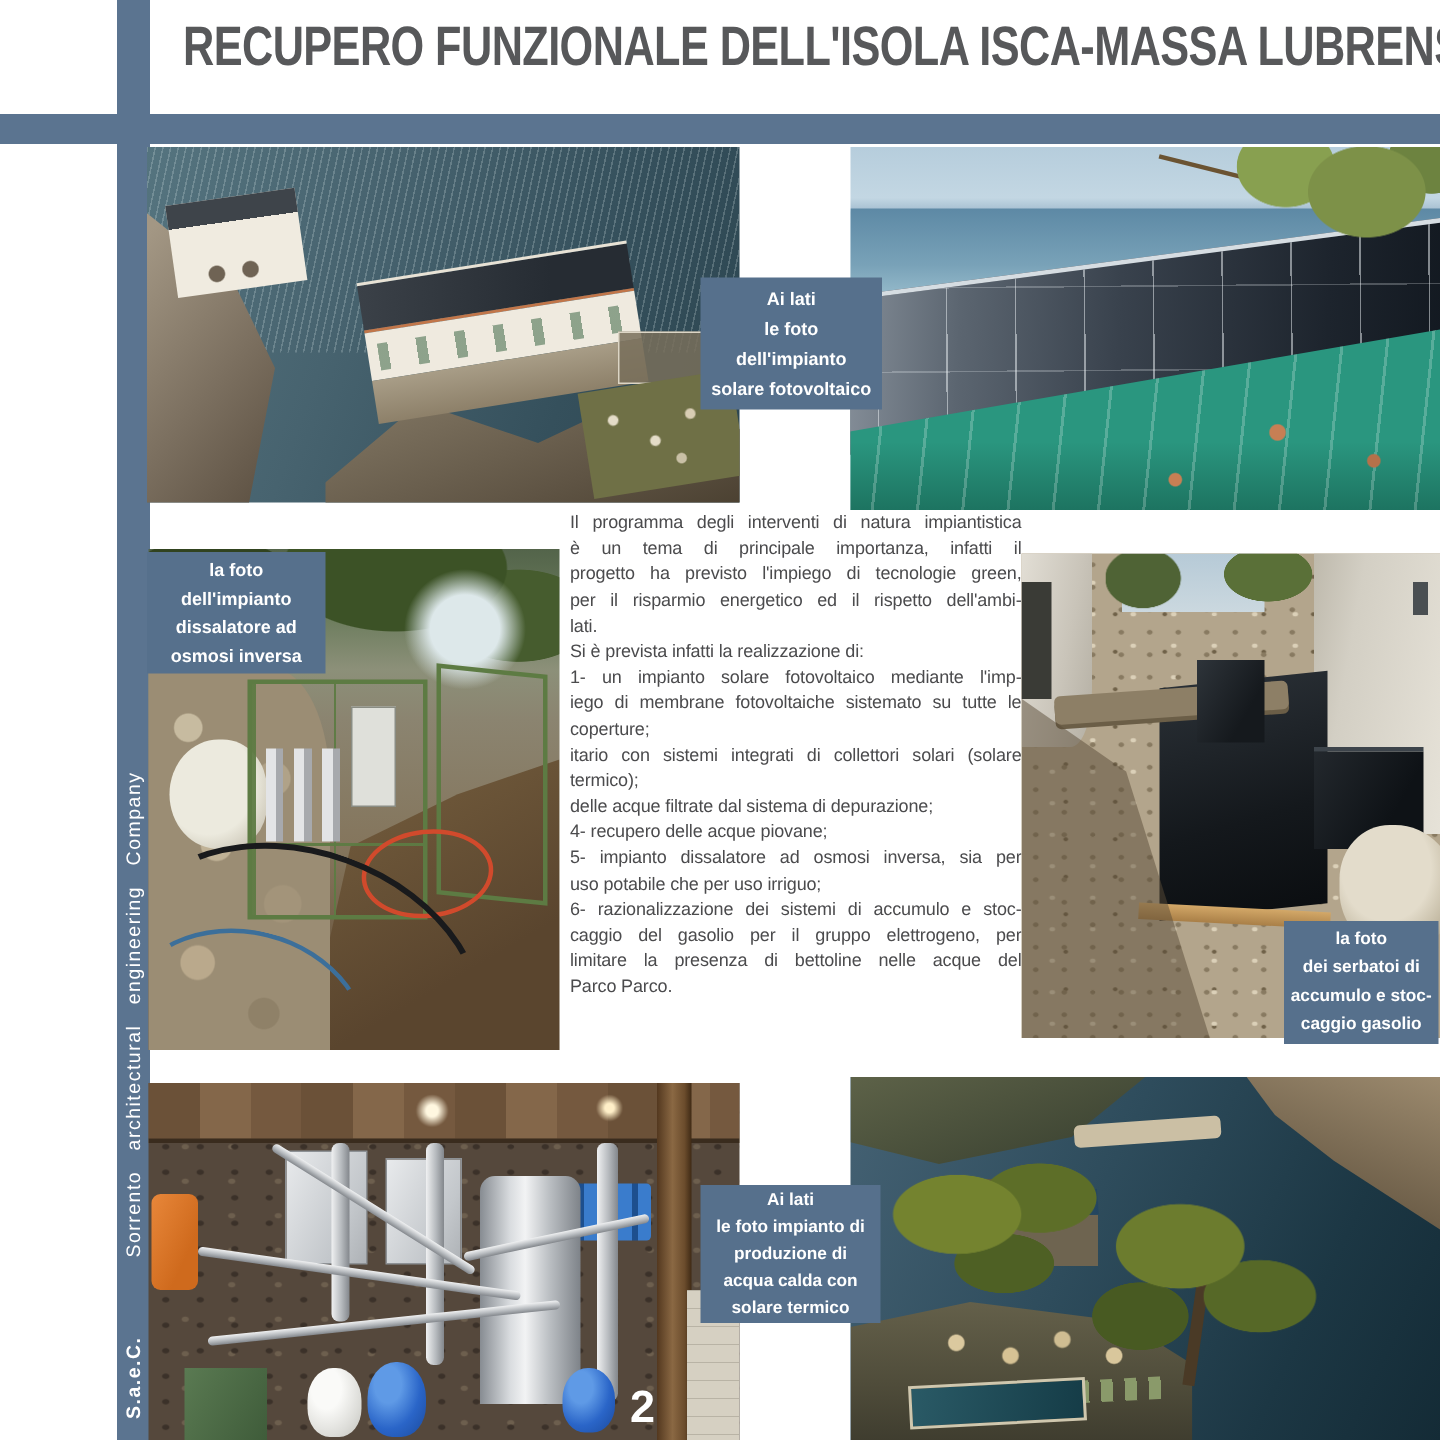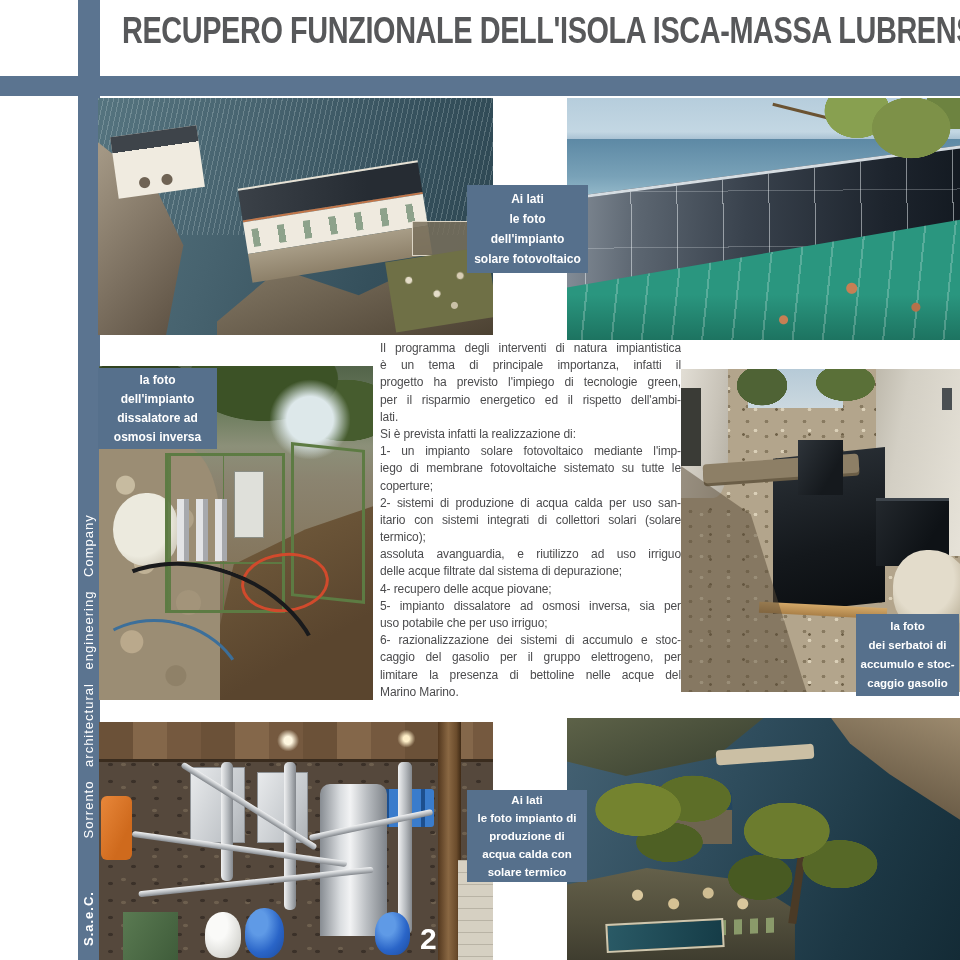--- a/index.html
+++ b/index.html
@@ -365,29 +365,27 @@
   <div class="body-text">
       <div class="jl">Il programma degli interventi  di natura impiantistica</div>
       <div class="jl">è un tema di principale importanza, infatti il</div>
       <div class="jl">progetto ha previsto l'impiego di tecnologie green,</div>
       <div class="jl">per il risparmio energetico ed il rispetto dell'ambi-</div>
       <div class="el">lati.</div>
       <div class="el">Si è prevista infatti la realizzazione di:</div>
       <div class="jl">1- un impianto solare fotovoltaico mediante l'imp-</div>
       <div class="jl">iego di membrane fotovoltaiche sistemato su tutte le</div>
       <div class="el">coperture;</div>
-      <div class="jl">2- sistemi di produzione di acqua calda per uso san-</div>
       <div class="jl">itario con sistemi integrati di collettori solari (solare</div>
       <div class="el">termico);</div>
-      <div class="jl">assoluta avanguardia, e riutilizzo ad uso irriguo</div>
       <div class="el">delle acque filtrate dal sistema di depurazione;</div>
       <div class="el">4-  recupero delle acque piovane;</div>
       <div class="jl">5- impianto dissalatore ad osmosi inversa, sia per</div>
       <div class="el">uso potabile che per uso irriguo;</div>
       <div class="jl">6- razionalizzazione dei sistemi di accumulo e stoc-</div>
       <div class="jl">caggio del gasolio per il gruppo elettrogeno, per</div>
       <div class="jl">limitare la presenza di bettoline  nelle acque del</div>
-      <div class="el">Marino Marino.</div>
+      <div class="el">Parco Parco.</div>
     </div>
 
   <div class="page-num">2</div>
 
 </div>
 
 </body></html>

